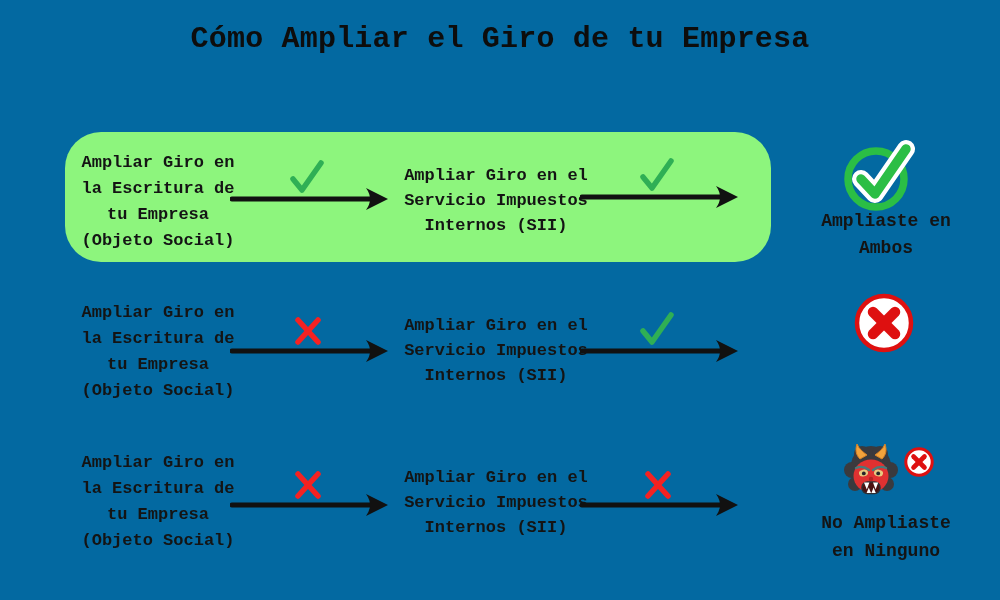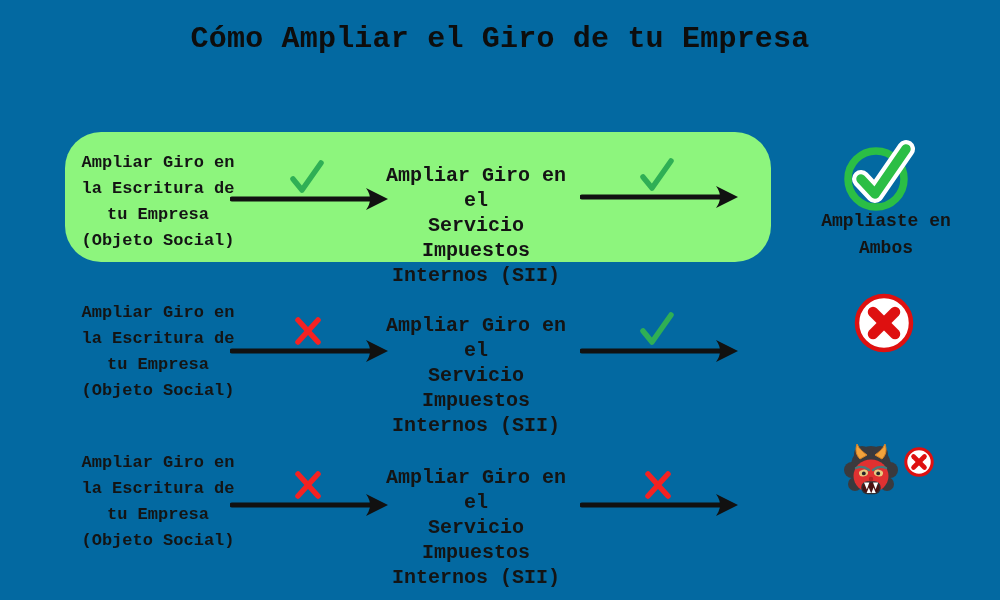--- a/index.html
+++ b/index.html
@@ -15,21 +15,21 @@
   }
   .pill{
     position:absolute;left:65px;top:132px;width:706px;height:130px;
     background:#8df57d;border-radius:36px;
   }
   .txt{
     position:absolute;white-space:pre-line;text-align:center;
     font-weight:bold;color:#141414;
   }
   .left-txt{left:60px;width:196px;font-size:17px;line-height:26px;}
-  .mid-txt{left:376px;width:200px;font-size:20px;line-height:25px;}
+  .mid-txt{left:396px;width:200px;font-size:17px;line-height:25px;}
   .r1-left{top:150px;} .r2-left{top:300px;} .r3-left{top:450px;}
   .r1-mid{top:163px;}  .r2-mid{top:313px;}  .r3-mid{top:465px;}
   .arrowbox{position:absolute;width:160px;height:52px;}
   .a1-r1{left:230px;top:159px;} .a2-r1{left:580px;top:157px;}
   .a1-r2{left:230px;top:311px;} .a2-r2{left:580px;top:311px;}
   .a1-r3{left:230px;top:465px;} .a2-r3{left:580px;top:465px;}
   .shaft{position:absolute;left:0;top:0;}
   .mark{position:absolute;top:0;}
   .mark-check{left:56px;}
   .mark-cross{left:60px;top:2px;}
@@ -182,14 +182,16 @@
     <path d="M22 40.5 L24.8 47.5 L27.4 40.5 Z" fill="#ffffff"></path>
     <path d="M31 40.5 L33.6 47.5 L36.2 40.5 Z" fill="#ffffff"></path>
     <path d="M24.6 51 L26.8 45.5 L29 51 Z" fill="#ffffff"></path>
     <path d="M29.4 51 L31.6 45.5 L33.8 51 Z" fill="#ffffff"></path>
   </svg>
   <svg class="icon-abs ic-minix" width="32" height="32" viewBox="0 0 32 32">
     <circle cx="16" cy="16" r="13.2" fill="#ffffff" stroke="#de1010" stroke-width="3"></circle>
     <path d="M10.5 10.5 L21.5 21.5" stroke="#de1010" stroke-width="4.6" stroke-linecap="round"></path>
     <path d="M21.5 10.5 L10.5 21.5" stroke="#de1010" stroke-width="4.6" stroke-linecap="round"></path>
   </svg>
+  <div class="result-label res3">No Ampliaste
+en Ninguno</div>
 
 </div>
 
 </body></html>

